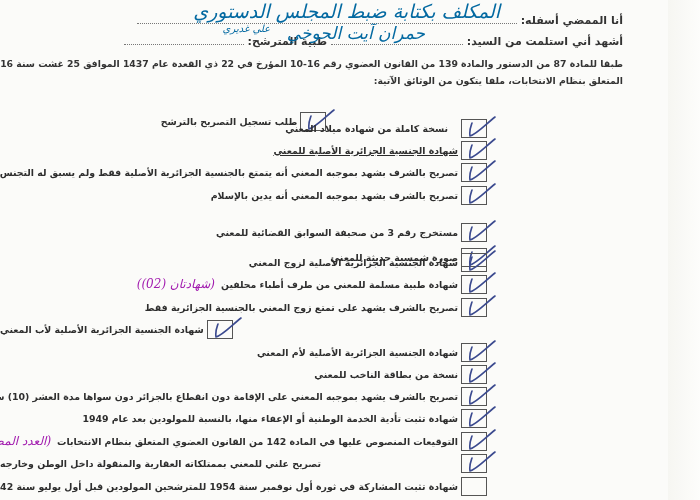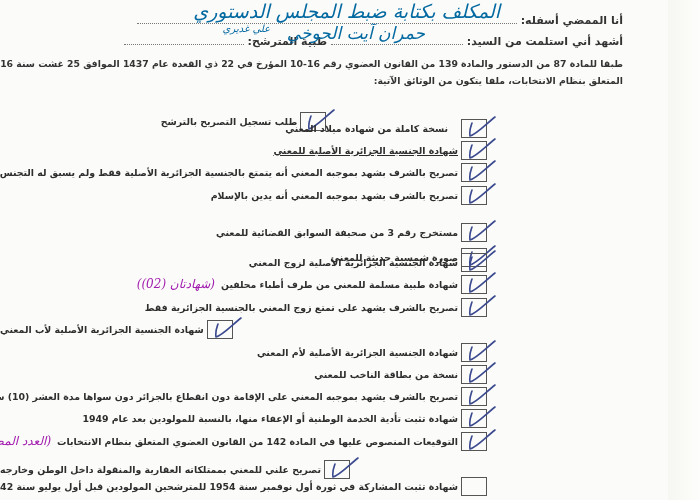--- a/index.html
+++ b/index.html
@@ -171,21 +171,21 @@
       </div>
       <div class="item" style="top: 430px; left: 0px; width: 673px; justify-content: flex-start; padding-right: 186px; box-sizing: border-box;">
         <div class="box">
           <svg class="check" viewBox="0 0 36 26">
             <path d="M10 22 C 9 16, 11 12, 12 9 M10 22 C 17 20, 26 10, 35 3" stroke="#3b4a8f" stroke-width="1.6" fill="none" stroke-linecap="round"></path>
           </svg>
         </div>
         <span class="label">التوقيعات المنصوص عليها في المادة 142 من القانون العضوي المتعلق بنظام الانتخابات</span>
         <span class="label note" style="font-size: 12px; margin-right: 6px;">(العدد المصرح به: 125000 استمارة لناخبين)</span>
       </div>
-      <div class="item" style="top: 452px; left: 0px; width: 673px; justify-content: flex-end; padding-right: 186px; box-sizing: border-box; margin-top: 6px;">
+      <div class="item" style="top: 452px; left: 0px; width: 673px; justify-content: space-between; padding-right: 186px; box-sizing: border-box;">
         <div class="box">
           <svg class="check" viewBox="0 0 36 26">
             <path d="M10 22 C 9 16, 11 12, 12 9 M10 22 C 17 20, 26 10, 35 3" stroke="#3b4a8f" stroke-width="1.6" fill="none" stroke-linecap="round"></path>
           </svg>
         </div>
         <span class="label">تصريح علني للمعني بممتلكاته العقارية والمنقولة داخل الوطن وخارجه</span>
       </div>
       <div class="item" style="top: 475px; left: 0px; width: 673px; justify-content: flex-start; padding-right: 186px; box-sizing: border-box;">
         <div class="box"></div>
         <span class="label">شهادة تثبت المشاركة في ثورة أول نوفمبر سنة 1954 للمترشحين المولودين قبل أول يوليو سنة 1942</span>

